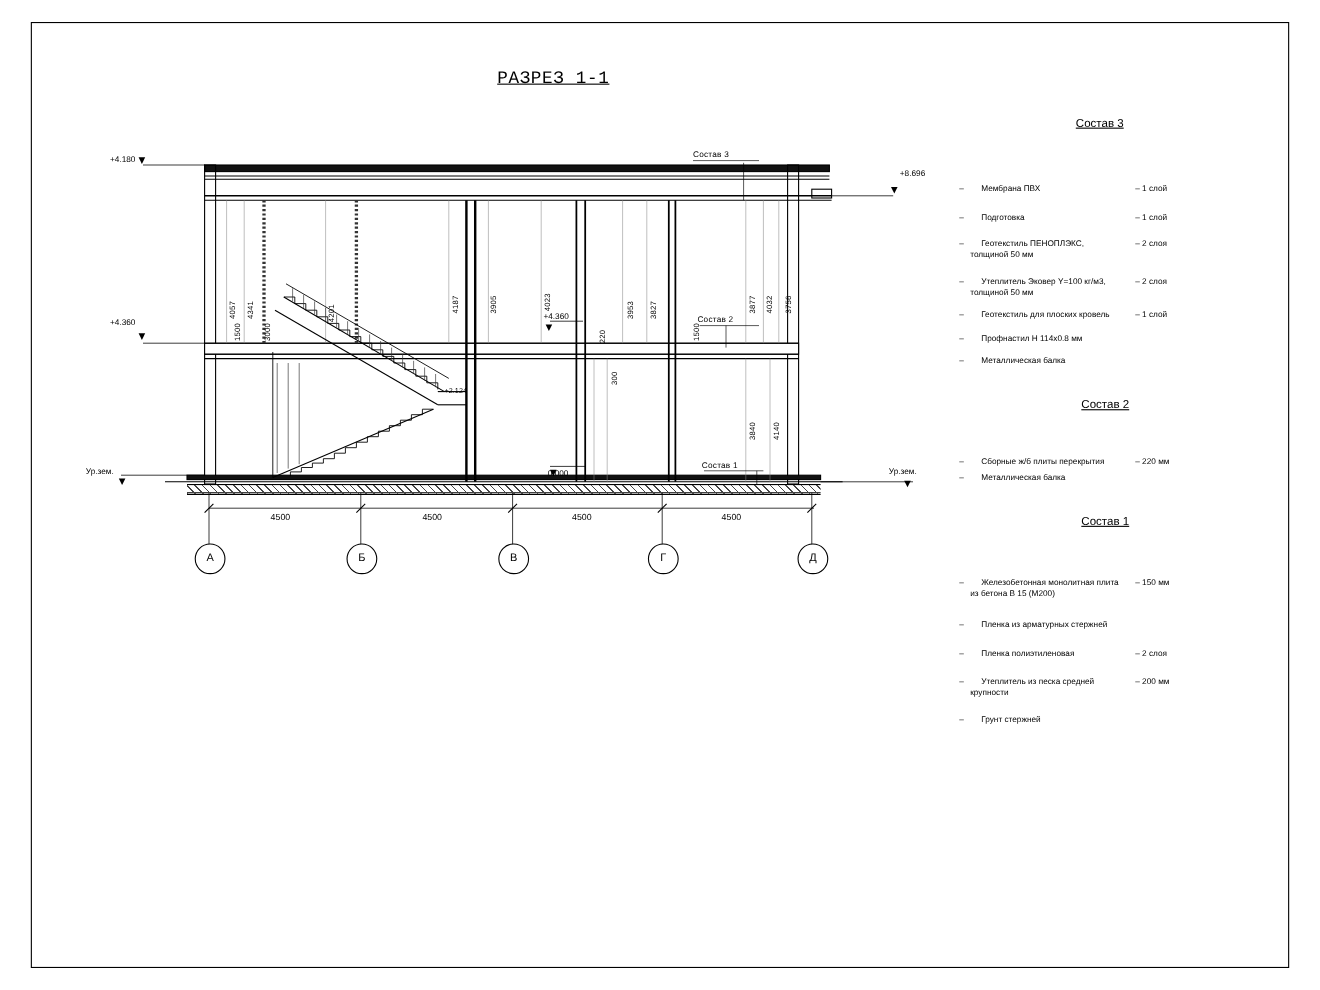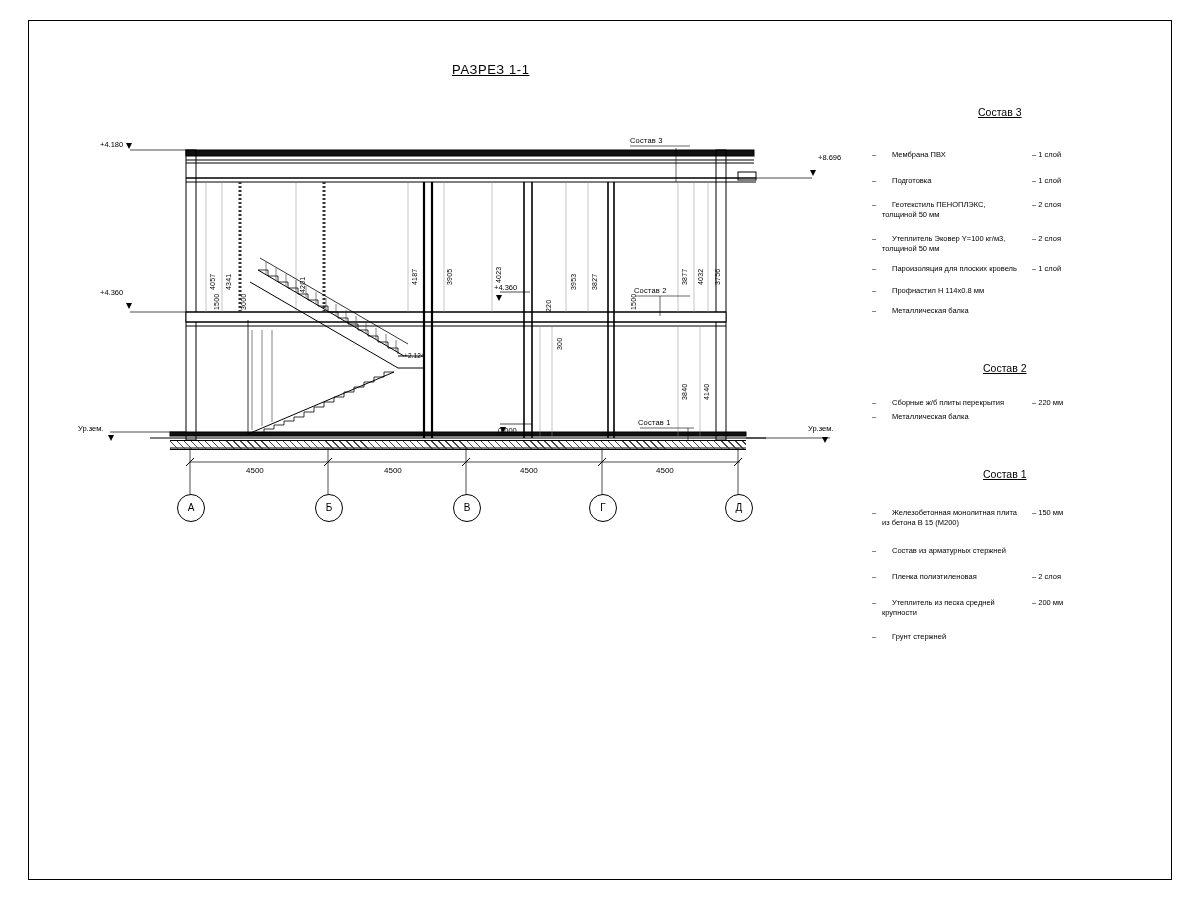--- a/index.html
+++ b/index.html
@@ -20,23 +20,24 @@
     position: absolute;
     left: 28px;
     top: 20px;
     width: 1144px;
     height: 860px;
     border: 1px solid #000;
     box-sizing: border-box;
   }
   .ttl {
     position: absolute;
-    font-size: 13px;
+    font-size: 16px;
     letter-spacing: 0.6px;
     white-space: nowrap;
+    font-family: Liberation Mono, monospace;
   }
   .underline { text-decoration: underline; }
   .lbl {
     position: absolute;
     font-size: 7.5px;
     white-space: nowrap;
     letter-spacing: 0.2px;
   }
   .lbl-sm {
     position: absolute;
@@ -72,20 +73,21 @@
     position: absolute;
     font-size: 10.5px;
     text-decoration: underline;
     white-space: nowrap;
   }
   .spec {
     position: absolute;
     font-size: 7.5px;
     line-height: 10px;
     white-space: nowrap;
+    margin-top: 17px;
   }
   .spec .dash { position: absolute; left: 0; }
   .spec .txt { position: absolute; left: 10px; margin-left: 10px; }
   .spec .val { position: absolute; left: 160px; }
   .groundfill {
     position: absolute;
     background:
       repeating-linear-gradient(45deg, #444 0 1px, transparent 1px 5px);
     border-top: 1px solid #000;
     border-bottom: 1px solid #000;
@@ -320,21 +322,21 @@
 
   <div class="spec" style="left:872px; top:234px; width:260px;">
     <span class="dash">–</span>
     <span class="txt">Утеплитель Эковер Y=100 кг/м3,</span>
     <span class="val">– 2 слоя</span>
   </div>
   <div class="spec" style="left:882px; top:244px;">толщиной 50 мм</div>
 
   <div class="spec" style="left:872px; top:264px; width:270px;">
     <span class="dash">–</span>
-    <span class="txt">Пароизоляция для плоских кровель</span>
+    <span class="txt">Геотекстиль для плоских кровель</span>
     <span class="val">– 1 слой</span>
   </div>
   <div class="spec" style="left:872px; top:286px; width:260px;">
     <span class="dash">–</span>
     <span class="txt">Профнастил Н 114х0.8 мм</span>
   </div>
   <div class="spec" style="left:872px; top:306px; width:260px;">
     <span class="dash">–</span>
     <span class="txt">Металлическая балка</span>
   </div>
@@ -355,21 +357,21 @@
 
   <div class="spec" style="left:872px; top:508px; width:280px;">
     <span class="dash">–</span>
     <span class="txt">Железобетонная  монолитная плита</span>
     <span class="val">– 150 мм</span>
   </div>
   <div class="spec" style="left:882px; top:518px;">из бетона В 15 (М200)</div>
 
   <div class="spec" style="left:872px; top:546px; width:280px;">
     <span class="dash">–</span>
-    <span class="txt">Состав из арматурных стержней</span>
+    <span class="txt">Пленка из арматурных стержней</span>
   </div>
   <div class="spec" style="left:872px; top:572px; width:280px;">
     <span class="dash">–</span>
     <span class="txt">Пленка полиэтиленовая</span>
     <span class="val">– 2 слоя</span>
   </div>
   <div class="spec" style="left:872px; top:598px; width:280px;">
     <span class="dash">–</span>
     <span class="txt">Утеплитель из песка средней</span>
     <span class="val">– 200 мм</span>

